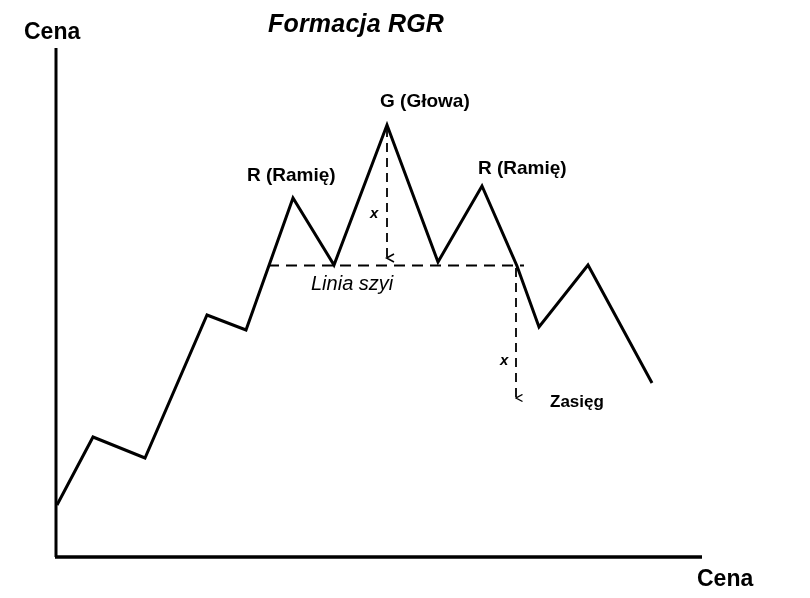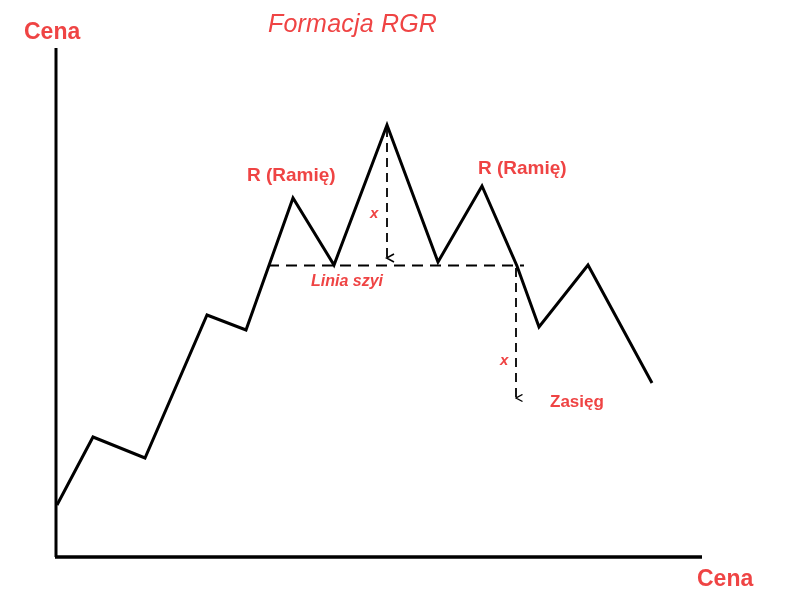--- a/index.html
+++ b/index.html
@@ -1,24 +1,24 @@
 <!DOCTYPE html>
 <html><head>
 <meta charset="utf-8">
 <style>
   html,body{margin:0;padding:0;background:#ffffff;}
   body{width:810px;height:598px;overflow:hidden;
        font-family:"Liberation Sans","DejaVu Sans",sans-serif;color:#000;}
   #stage{position:relative;width:810px;height:598px;background:#fff;}
   svg{position:absolute;left:0;top:0;width:810px;height:598px;}
-  .lbl{position:absolute;white-space:nowrap;color:#ef4444;}
-  .title{font-size:25px;font-weight:normal;font-style:italic;letter-spacing:.2px;}
+  .lbl{position:absolute;white-space:nowrap;color:#000000;}
+  .title{font-size:25px;font-weight:bold;font-style:italic;letter-spacing:.2px;}
   .axis-lbl{font-size:23px;font-weight:bold;}
   .pt-lbl{font-size:19px;font-weight:bold;}
-  .neck-lbl{font-size:16px;font-style:italic;font-weight:bold;}
+  .neck-lbl{font-size:20px;font-style:italic;font-weight:normal;}
   .x-lbl{font-size:15px;font-weight:bold;font-style:italic;}
   .zasieg-lbl{font-size:17px;font-weight:bold;}
 </style>
 </head>
 <body>
 
 <div id="stage">
 
   <svg viewBox="0 0 810 598">
     <defs>
@@ -45,20 +45,21 @@
   </svg>
 
   <div class="lbl title" style="left:268px;top:9px;">Formacja RGR</div>
 
   <div class="lbl axis-lbl" style="left:24px;top:18px;">Cena</div>
 
   <div class="lbl axis-lbl" style="left:697px;top:565px;">Cena</div>
 
   <div class="lbl pt-lbl" style="left:247px;top:164px;">R (Ramię)</div>
 
+  <div class="lbl pt-lbl" style="left:380px;top:90px;">G (Głowa)</div>
 
   <div class="lbl pt-lbl" style="left:478px;top:157px;">R (Ramię)</div>
 
   <div class="lbl neck-lbl" style="left:311px;top:272px;">Linia szyi</div>
 
   <div class="lbl x-lbl" style="left:370px;top:204px;">x</div>
 
   <div class="lbl x-lbl" style="left:500px;top:351px;">x</div>
 
   <div class="lbl zasieg-lbl" style="left:550px;top:392px;">Zasięg</div>

